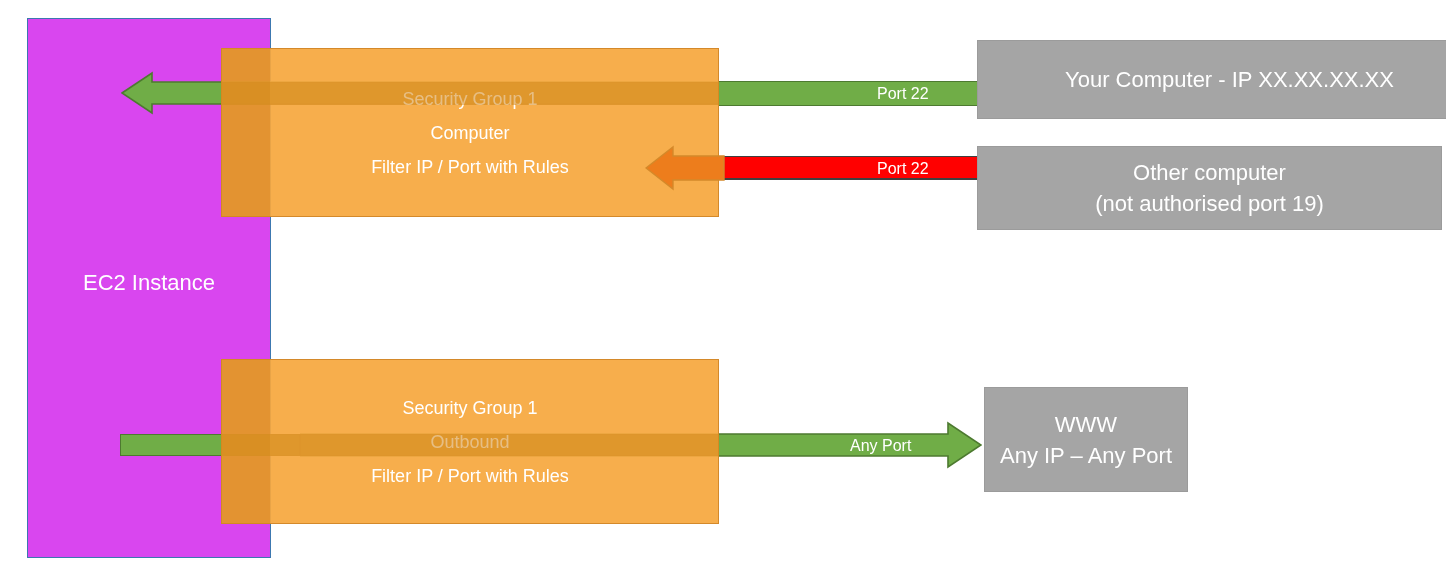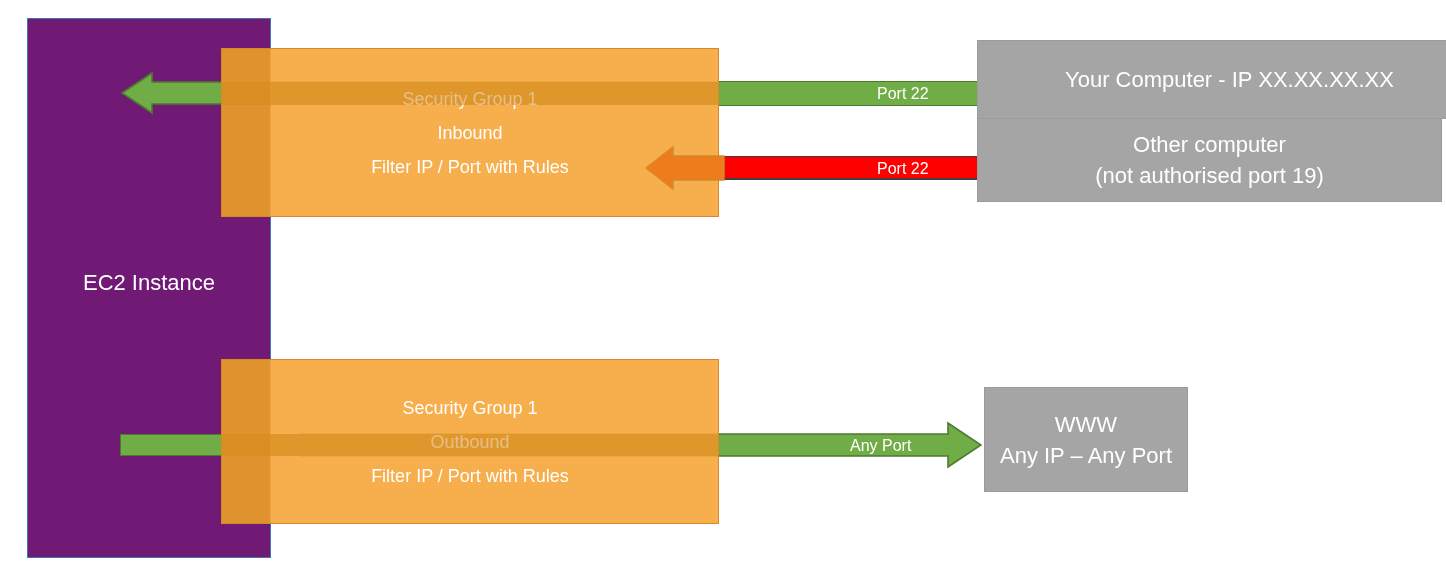--- a/index.html
+++ b/index.html
@@ -27,21 +27,21 @@
     text-align: center;
     color: #ffffff;
   }
 
   
   #ec2-instance {
     left: 27px;
     top: 18px;
     width: 244px;
     height: 540px;
-    background: #701a75;
+    background: #d946ef;
     border: 1px solid #3c78b0;
     z-index: 1;
     justify-content: flex-start;
   }
   #ec2-instance .ec2-label {
     position: absolute;
     top: 248px;
     left: 0;
     right: 0;
     font-size: 22px;
@@ -161,21 +161,21 @@
     color: #ffffff;
   }
   #box-your-computer {
     left: 977px;
     top: 40px;
     width: 505px;
     height: 79px;
   }
   #box-other-computer {
     left: 977px;
-    top: 118px;
+    top: 146px;
     width: 465px;
     height: 84px;
   }
   #box-www {
     left: 984px;
     top: 387px;
     width: 204px;
     height: 105px;
   }
 
@@ -199,21 +199,21 @@
   </div>
 
   <div id="arrow-in-ec2">
     <svg width="600" height="46" viewBox="0 0 600 46">
       <polygon points="1,23 31,3 31,12 599,12 599,34 31,34 31,43" fill="#70AD47" stroke="#4d7a30" stroke-width="1.6"></polygon>
     </svg>
   </div>
 
   <div id="sg-inbound" class="box sg-box">
     <div class="sg-line">Security Group 1</div>
-    <div class="sg-line">Inbound</div>
+    <div class="sg-line">Computer</div>
     <div class="sg-line">Filter IP / Port with Rules</div>
   </div>
 
   <div class="overlap" style="left:221px; top:82px; width:498px; height:23px;"></div>
 
   <div class="overlap" style="left:221px; top:48px; width:49px; height:169px;"></div>
 
   <div id="arrow-blocked">
     <svg width="80" height="46" viewBox="0 0 80 46">
       <polygon points="1,23 28,2 28,11 79,11 79,35 28,35 28,44" fill="#ED7D1C" stroke="#d4892a" stroke-width="1.4"></polygon>

